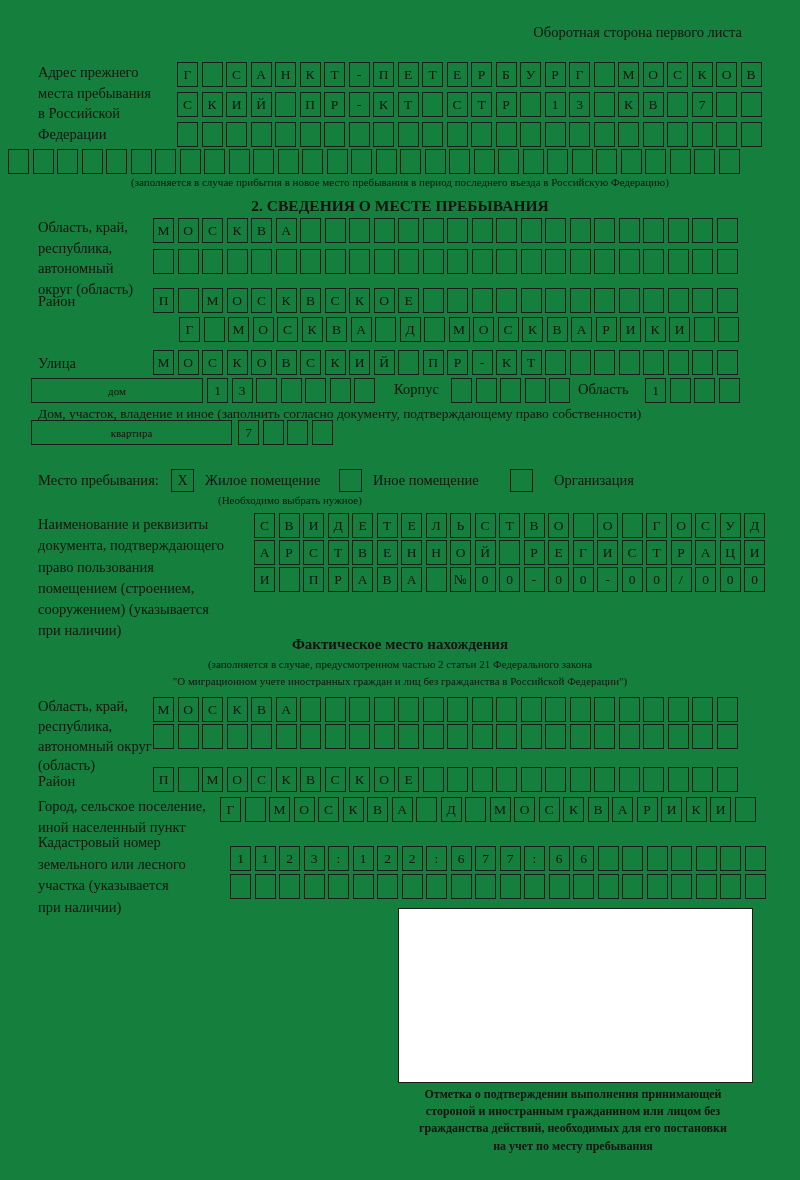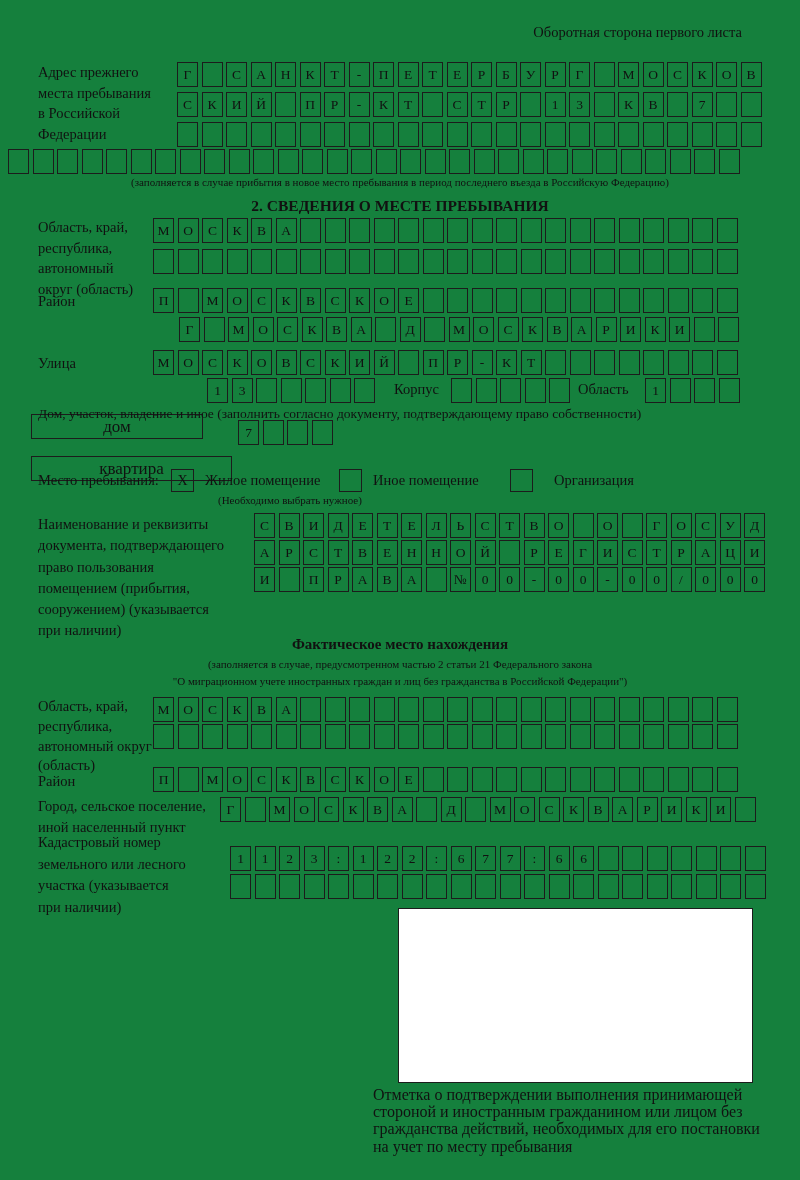--- a/index.html
+++ b/index.html
@@ -7,21 +7,21 @@
         font-family:"Liberation Serif",serif;color:#111;overflow:hidden;}
   .abs{position:absolute;}
   .lbl{position:absolute;font-size:14.5px;line-height:20.5px;white-space:pre-line;}
   .note{position:absolute;font-size:11px;white-space:pre-line;}
   .center{left:0;width:800px;text-align:center;}
   .bold{font-weight:bold;}
   .cellrow{position:absolute;display:flex;gap:3.5px;}
   .cell{flex:0 0 auto;width:21px;height:25px;border:1.6px solid #1c1c1c;box-sizing:border-box;
         display:flex;align-items:center;justify-content:center;font-size:13.5px;line-height:1;}
   .wbox{position:absolute;border:1.6px solid #1c1c1c;box-sizing:border-box;
-        display:flex;align-items:center;justify-content:center;font-size:17px;margin-top:36px;}
+        display:flex;align-items:center;justify-content:center;font-size:11px;}
   .chk{position:absolute;width:23px;height:23px;border:1.6px solid #1c1c1c;box-sizing:border-box;
        display:flex;align-items:center;justify-content:center;font-size:14px;}
   .inline-lbl{position:absolute;font-size:14.5px;}
   .bigbox{position:absolute;border:1.8px solid #1c1c1c;box-sizing:border-box;background:#fff;}
 </style>
 </head>
 <body>
 
 <div class="page">
 
@@ -324,21 +324,21 @@
   <div class="inline-lbl" style="left:205px;top:472px;">Жилое помещение</div>
   <div class="chk" style="left:339px;top:469px;"></div>
   <div class="inline-lbl" style="left:373px;top:472px;">Иное помещение</div>
   <div class="chk" style="left:510px;top:469px;"></div>
   <div class="inline-lbl" style="left:554px;top:472px;">Организация</div>
   <div class="note" style="left:218px;top:494px;">(Необходимо выбрать нужное)</div>
 
   <div class="lbl" style="left:38px;top:514px;line-height:21.3px;">Наименование и реквизиты
 документа, подтверждающего
 право пользования
-помещением (прибытия,
+помещением (строением,
 сооружением) (указывается
 при наличии)</div>
   <div class="cellrow" style="left:254px;top:513px;">
       <div class="cell">С</div>
       <div class="cell">В</div>
       <div class="cell">И</div>
       <div class="cell">Д</div>
       <div class="cell">Е</div>
       <div class="cell">Т</div>
       <div class="cell">Е</div>
@@ -567,18 +567,18 @@
       <div class="cell"></div>
       <div class="cell"></div>
       <div class="cell"></div>
       <div class="cell"></div>
       <div class="cell"></div>
       <div class="cell"></div>
       <div class="cell"></div>
     </div>
 
   <div class="bigbox" style="left:398px;top:908px;width:355px;height:175px;"></div>
-  <div class="note" style="left:373px;top:1086px;width:400px;text-align:left;font-size:16px;line-height:17.2px;font-weight:normal;">Отметка о подтверждении выполнения принимающей
+  <div class="note" style="left:373px;top:1086px;width:400px;text-align:center;font-size:12px;line-height:17.2px;font-weight:bold;">Отметка о подтверждении выполнения принимающей
 стороной и иностранным гражданином или лицом без
 гражданства действий, необходимых для его постановки
 на учет по месту пребывания</div>
 
 </div>
 
 </body></html>

